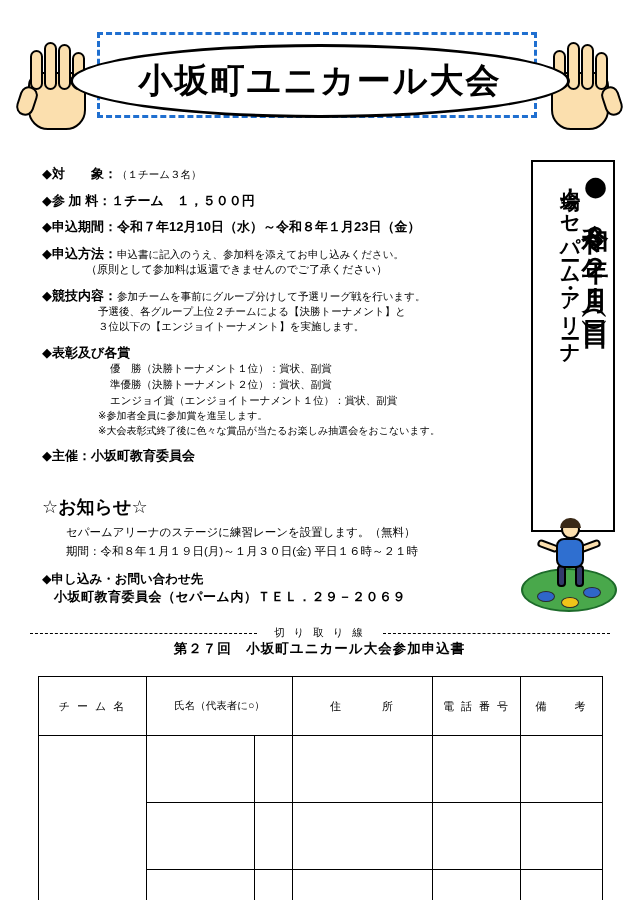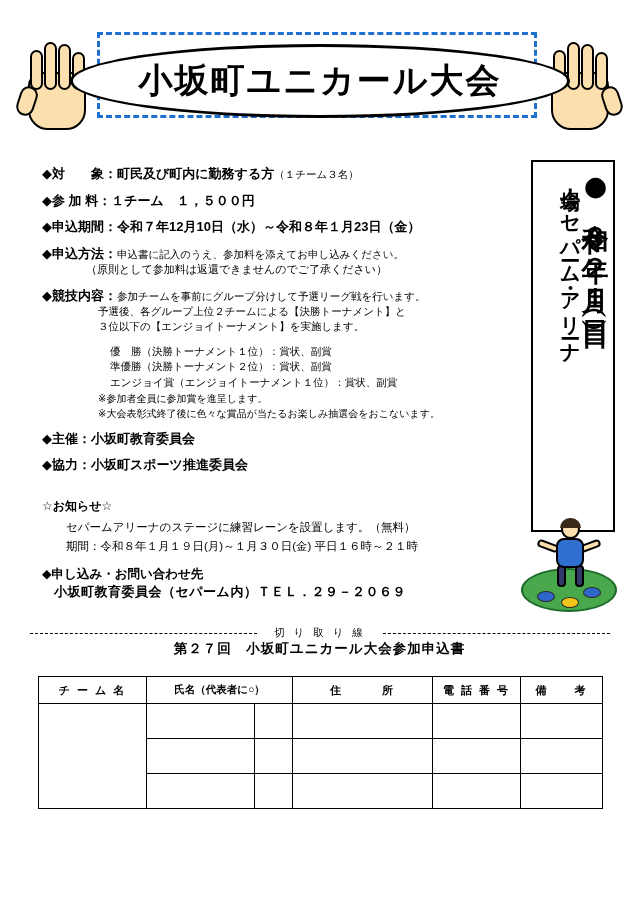--- a/index.html
+++ b/index.html
@@ -139,22 +139,22 @@
     line-height: 1.5;
   }
   .notes-line {
     font-size: 10px;
     margin-left: 56px;
     line-height: 1.5;
   }
 
   .notice-title {
     font-weight: bold;
-    font-size: 12px;
-    margin-top: 24px;
+    font-size: 18px;
+    margin-top: 30px;
     margin-bottom: 4px;
   }
   .notice-body {
     font-size: 11.5px;
     margin-left: 24px;
     line-height: 1.65;
   }
 
   .contact-head {
     font-weight: bold;
@@ -283,23 +283,23 @@
     position: absolute;
     left: 38px;
     top: 676px;
     width: 564px;
     border-collapse: collapse;
     table-layout: fixed;
   }
   table.appform th, table.appform td {
     border: 1px solid #000;
     height: 34px;
-    font-weight: bold;
+    font-weight: normal;
     font-size: 11px;
-    padding: 0 4px;
+    padding: 16px 4px;
   }
   table.appform th {
     height: 26px;
     text-align: center;
     letter-spacing: 2px;
     white-space: nowrap;
   }
   table.appform th.small { letter-spacing: 0; font-size: 10.5px; }
 </style>
 </head>
@@ -347,21 +347,20 @@
   <div class="p-body"></div>
   <div class="p-head"></div>
   <div class="p-hair"></div>
 </div>
 
 <div class="body-block">
 
   <div class="item">
     <div class="inline-row">
       <span class="head">◆対　　象：</span>
-      <span class="val">町民及び町内に勤務する方</span>
       <span class="val small">（１チーム３名）</span>
     </div>
   </div>
 
   <div class="item">
     <div class="inline-row">
       <span class="head">◆参 加 料：</span>
       <span class="val">１チーム　１，５００円</span>
     </div>
   </div>
@@ -384,34 +383,32 @@
   <div class="item">
     <div class="inline-row">
       <span class="head">◆競技内容：</span>
       <span class="val small">参加チームを事前にグループ分けして予選リーグ戦を行います。</span>
     </div>
     <div class="sub2">予選後、各グループ上位２チームによる【決勝トーナメント】と</div>
     <div class="sub2">３位以下の【エンジョイトーナメント】を実施します。</div>
   </div>
 
   <div class="item">
+    <div class="head">◆表彰及び各賞</div>
     <div class="awards-line">優　勝（決勝トーナメント１位）：賞状、副賞</div>
     <div class="awards-line">準優勝（決勝トーナメント２位）：賞状、副賞</div>
     <div class="awards-line">エンジョイ賞（エンジョイトーナメント１位）：賞状、副賞</div>
     <div class="notes-line">※参加者全員に参加賞を進呈します。</div>
     <div class="notes-line">※大会表彰式終了後に色々な賞品が当たるお楽しみ抽選会をおこないます。</div>
   </div>
 
   <div class="item">
     <div class="head">◆主催：小坂町教育委員会</div>
   </div>
 
-  <div class="item">
-    <div class="head">◆協力：小坂町スポーツ推進委員会</div>
-  </div>
 
   <div class="notice-title">☆お知らせ☆</div>
   <div class="notice-body">セパームアリーナのステージに練習レーンを設置します。（無料）</div>
   <div class="notice-body underline">期間：令和８年１月１９日(月)～１月３０日(金) 平日１６時～２１時</div>
 
   <div class="contact-head">◆申し込み・お問い合わせ先</div>
   <div class="contact-line">小坂町教育委員会（セパーム内）ＴＥＬ．２９－２０６９</div>
 </div>
 
 <div class="cutline">

